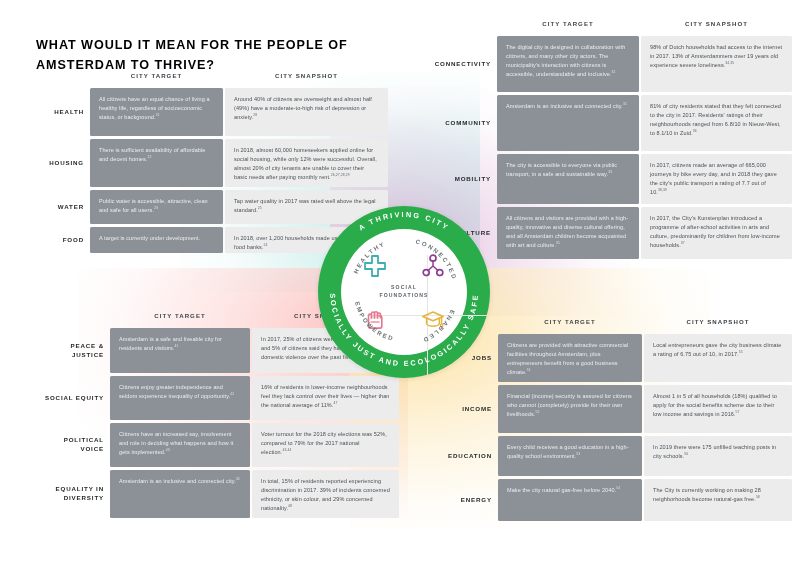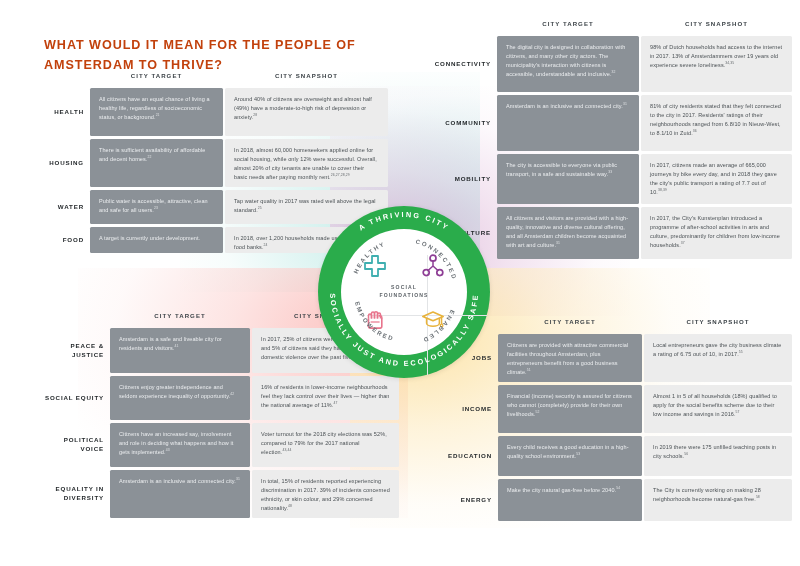--- a/index.html
+++ b/index.html
@@ -27,21 +27,21 @@
   }
   #wash-br {
     left: 350px; top: 268px; width: 360px; height: 260px;
     background: radial-gradient(ellipse at 18% 26%, rgba(252,226,164,0.95) 0%, rgba(253,236,196,0.62) 34%, rgba(254,246,228,0.26) 62%, rgba(255,255,255,0) 80%);
   }
 
   
   #page-title {
     position: absolute; left: 36px; top: 36px; width: 330px;
     font-size: 12.6px; font-weight: 700; letter-spacing: 0.95px;
-    line-height: 1.55; color: #c2410c; text-transform: uppercase; margin-left: 8px;
+    line-height: 1.55; color: #000000; text-transform: uppercase;
   }
 
   
   .block { position: absolute; }
   .col-heads { position: relative; height: 16px; }
   .col-head {
     position: absolute; top: 0;
     font-size: 6.1px; font-weight: 700; letter-spacing: 1.05px;
     color: #3b4247; text-transform: uppercase; white-space: nowrap;
   }

